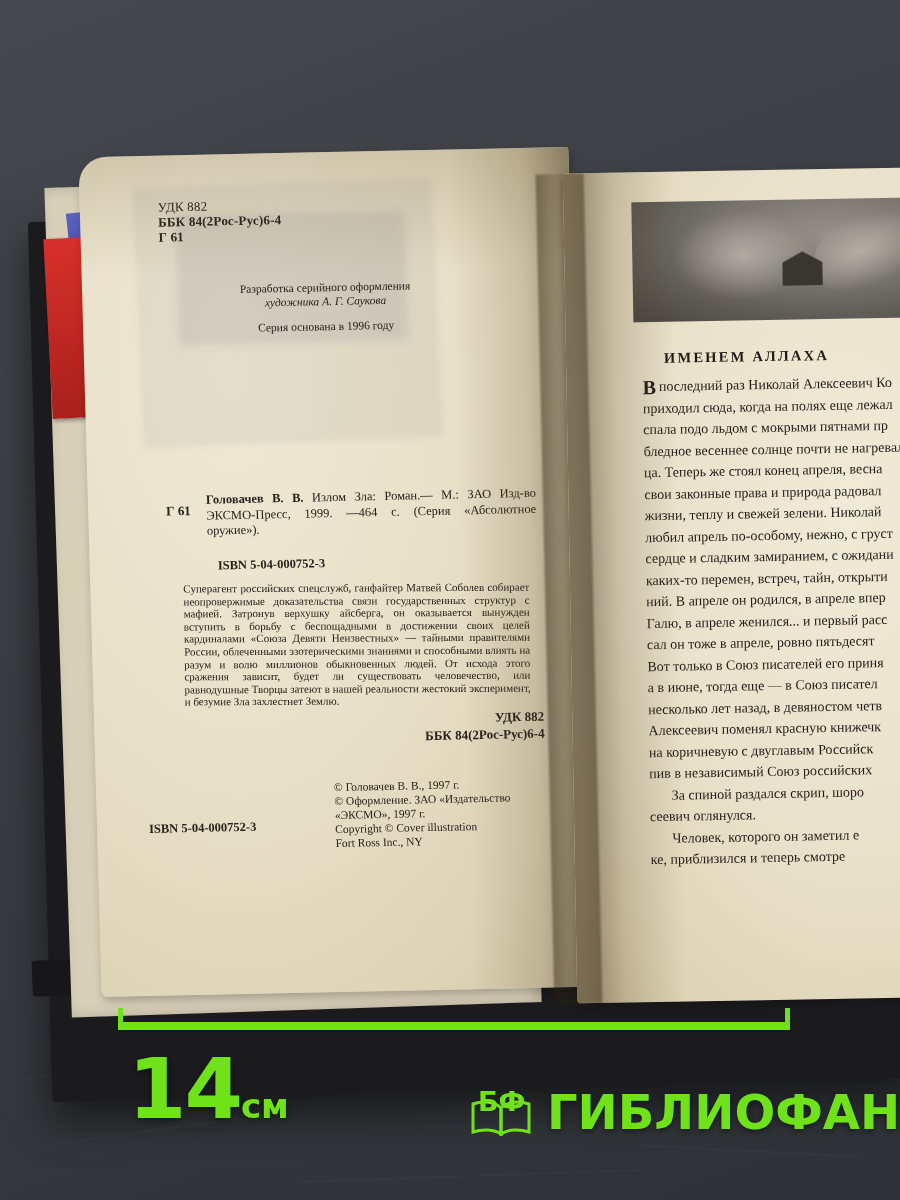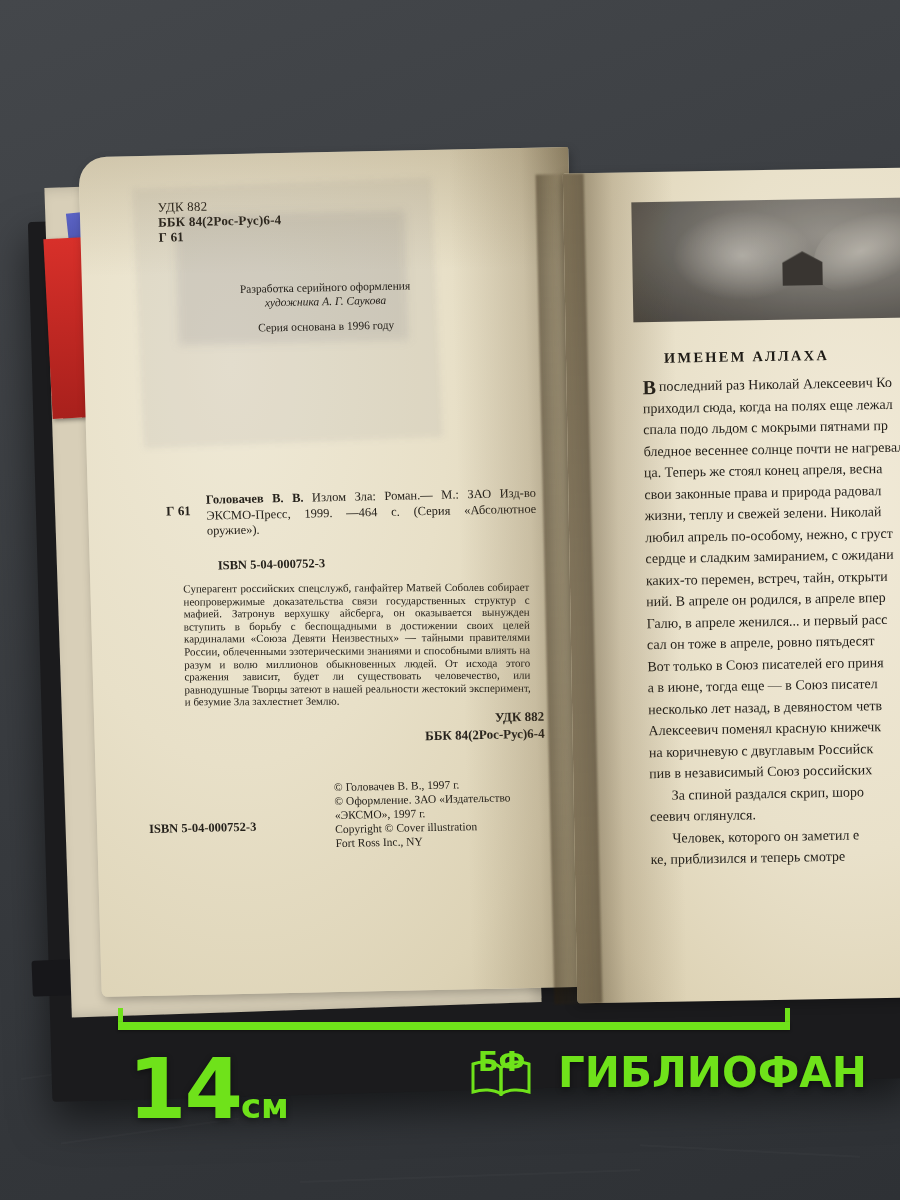--- a/index.html
+++ b/index.html
@@ -348,24 +348,24 @@
   .measure .unit {
     font-size: 34px;
     letter-spacing: 0;
     vertical-align: baseline;
     text-align: right;
   }
 
   .brand {
     position: absolute;
     left: 470px;
-    top: 1046px;
+    top: 1084px;
     display: flex;
     align-items: center;
-    gap: 26px;
+    gap: 15px;
   }
   .brand .logo {
     position: relative;
     width: 62px;
     height: 52px;
   }
   .brand .logo .book-ico {
     position: absolute;
     left: 0; top: 10px;
     width: 62px; height: 40px;
@@ -375,21 +375,21 @@
     left: 8px; top: 0;
     color: #6fe21a;
     font-family: "DejaVu Sans", sans-serif;
     font-weight: bold;
     font-size: 27px;
   }
   .brand .name {
     color: #6fe21a;
     font-family: "DejaVu Sans", sans-serif;
     font-weight: bold;
-    font-size: 42px;
+    font-size: 48px;
     letter-spacing: 0px;
     text-shadow: 0 2px 6px rgba(0,0,0,0.45);
   }
 </style>
 </head>
 <body>
 
 <div id="scene">
 
   <div class="desk-streak s1"></div>

